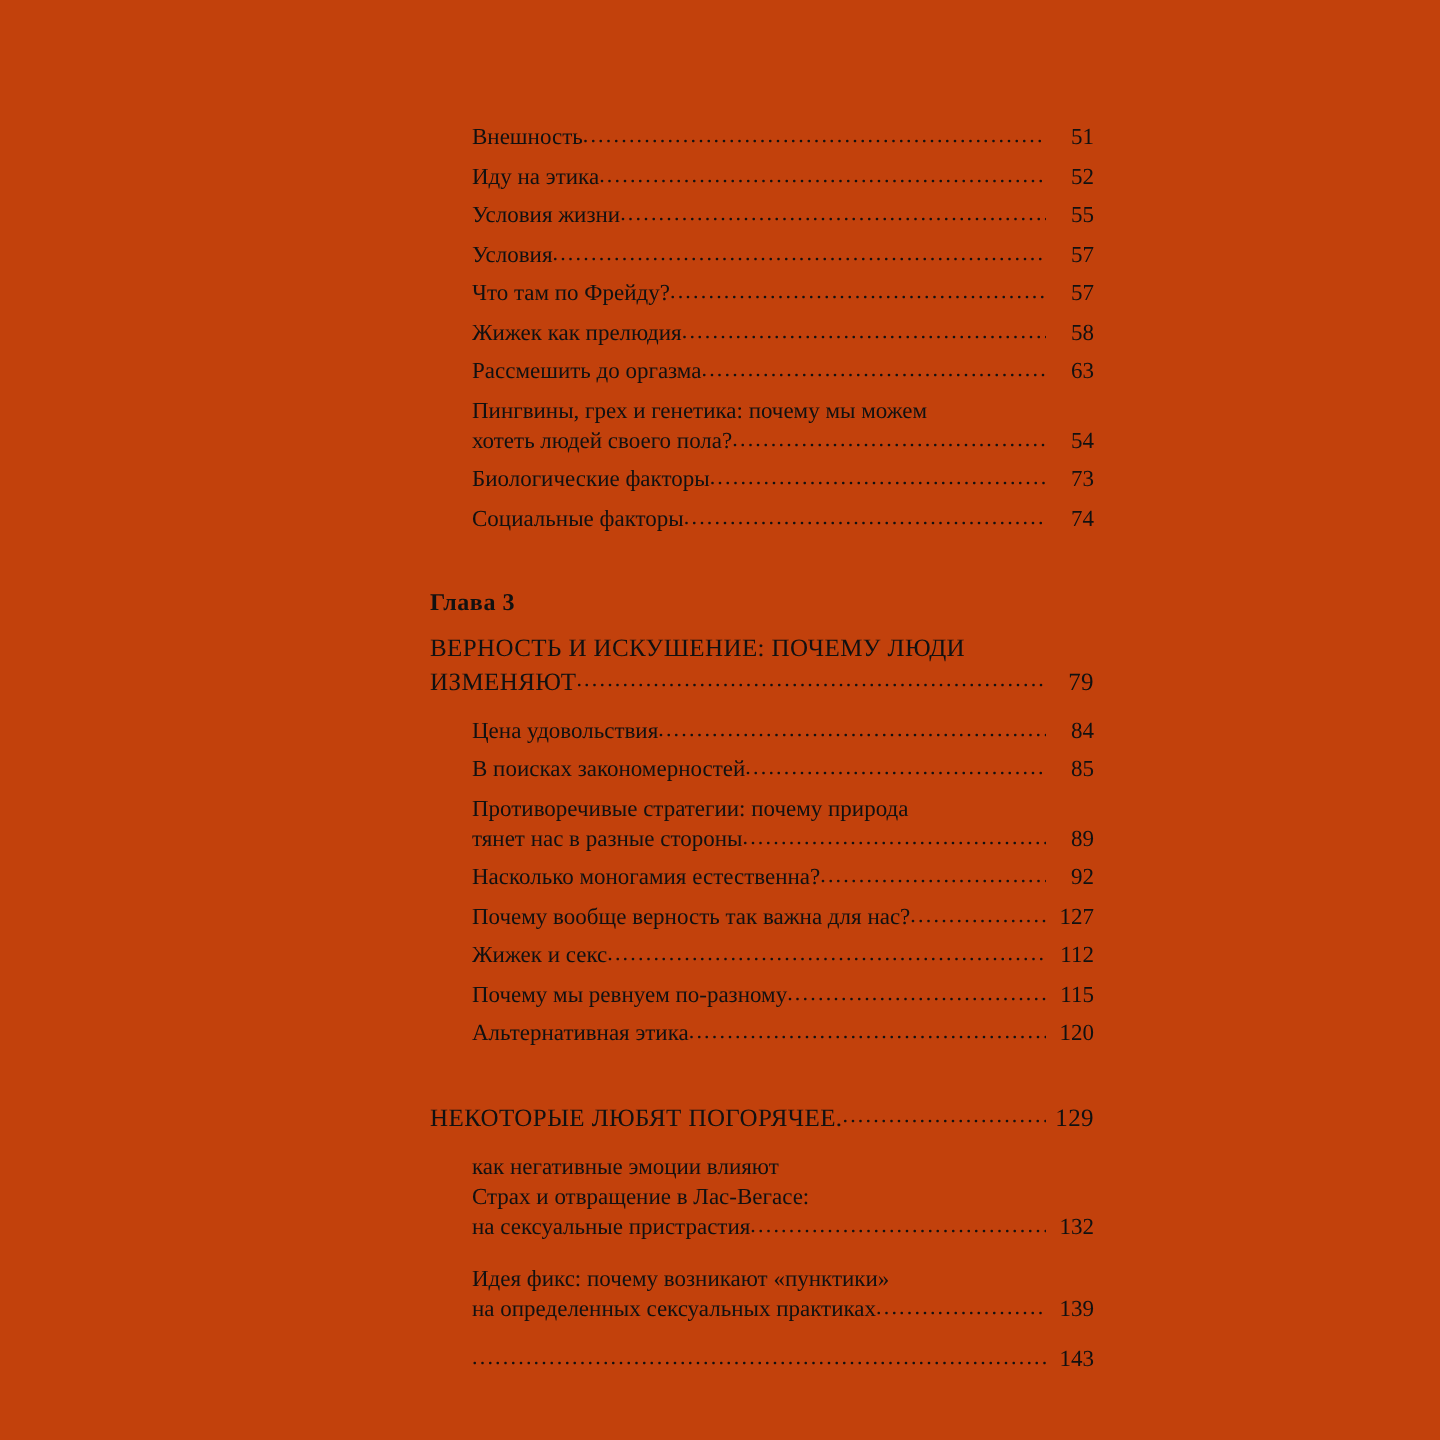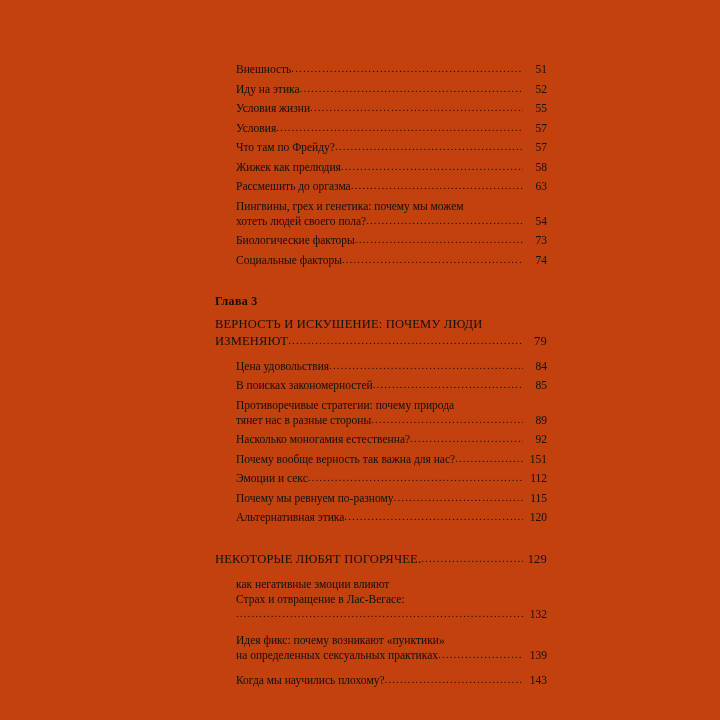--- a/index.html
+++ b/index.html
@@ -213,25 +213,25 @@
 
         <div class="entry sub">
           <span class="txt">Насколько моногамия естественна?</span>
           <span class="dots">............................................................................................................</span>
           <span class="pg">92</span>
         </div>
 
         <div class="entry sub">
           <span class="txt">Почему вообще верность так важна для нас?</span>
           <span class="dots">............................................................................................................</span>
-          <span class="pg">151</span>
-        </div>
-
-        <div class="entry sub">
-          <span class="txt">Эмоции и секс</span>
+          <span class="pg">127</span>
+        </div>
+
+        <div class="entry sub">
+          <span class="txt">Жижек и секс</span>
           <span class="dots">............................................................................................................</span>
           <span class="pg">112</span>
         </div>
 
         <div class="entry sub">
           <span class="txt">Почему мы ревнуем по-разному</span>
           <span class="dots">............................................................................................................</span>
           <span class="pg">115</span>
         </div>
 
@@ -250,40 +250,40 @@
           <span class="dots">............................................................................................................</span>
           <span class="pg">129</span>
         </div>
       </div>
 
       <div class="chapter-list">
         <div class="entry sub multi">
           <span class="line1">как негативные эмоции влияют</span>
           <span class="line1">Страх и отвращение в Лас-Вегасе:</span>
           <span class="lastline">
+            <span class="txt">на сексуальные пристрастия</span>
             <span class="dots">............................................................................................................</span>
             <span class="pg">132</span>
           </span>
         </div>
 
         <div class="spacer-6"></div>
 
         <div class="entry sub multi">
           <span class="line1">Идея фикс: почему возникают «пунктики»</span>
           <span class="lastline">
             <span class="txt">на определенных сексуальных практиках</span>
             <span class="dots">............................................................................................................</span>
             <span class="pg">139</span>
           </span>
         </div>
 
         <div class="spacer-6"></div>
 
         <div class="entry sub">
-          <span class="txt">Когда мы научились плохому?</span>
           <span class="dots">............................................................................................................</span>
           <span class="pg">143</span>
         </div>
       </div>
     </div>
 
   </div>
 </div>
 
 </body></html>

